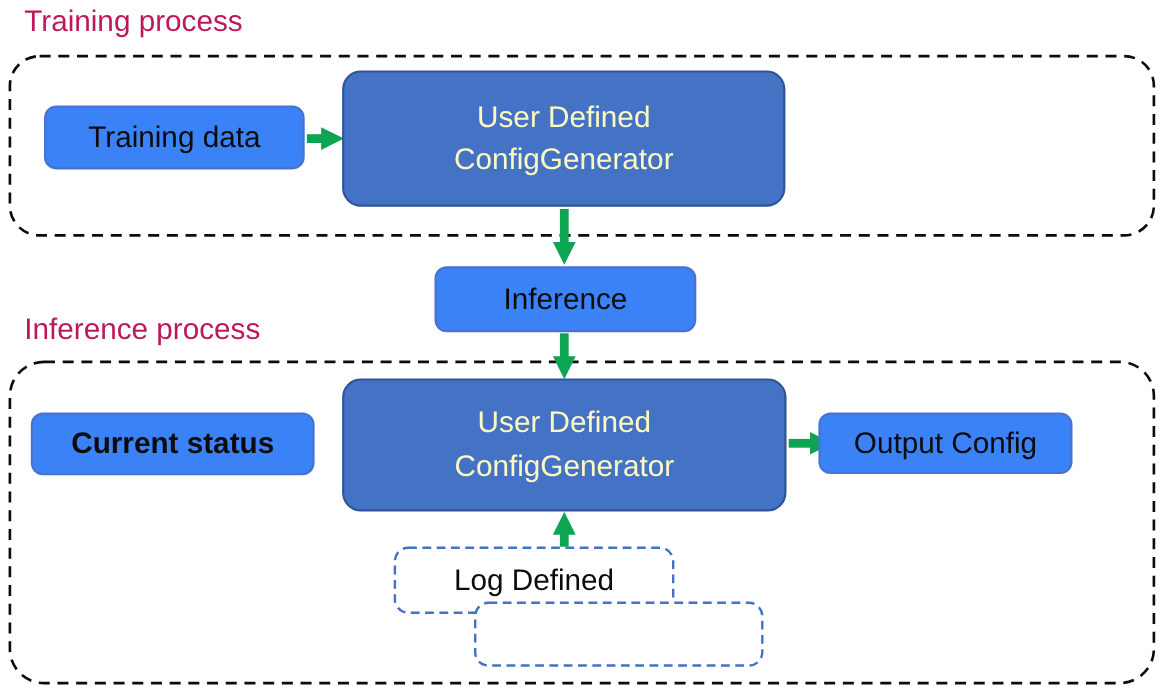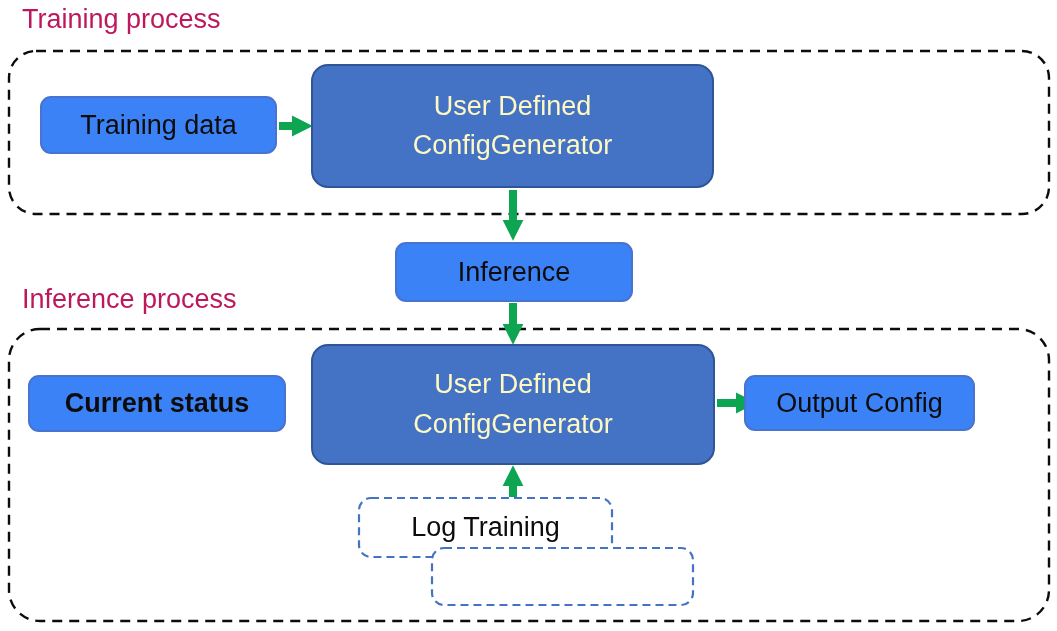--- a/index.html
+++ b/index.html
@@ -111,15 +111,15 @@
   <div class="blue-box" id="training-generator-box">User Defined
 ConfigGenerator</div>
 
   <div class="white-box" id="checkpoint-box">Inference</div>
 
   <div class="white-box" id="current-status-box">Current status</div>
   <div class="blue-box" id="inference-generator-box">User Defined
 ConfigGenerator</div>
   <div class="white-box" id="output-config-box">Output Config</div>
 
-  <div class="trigger-text" id="log-trigger-text">Log Training</div>
+  <div class="trigger-text" id="log-trigger-text">Log Defined</div>
 
 </div>
 
 </body></html>

